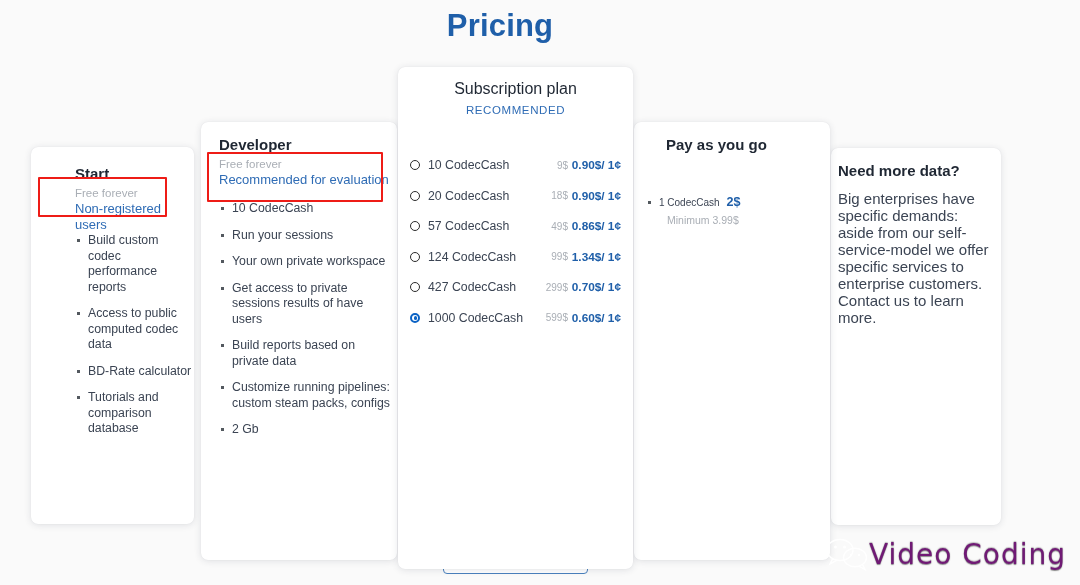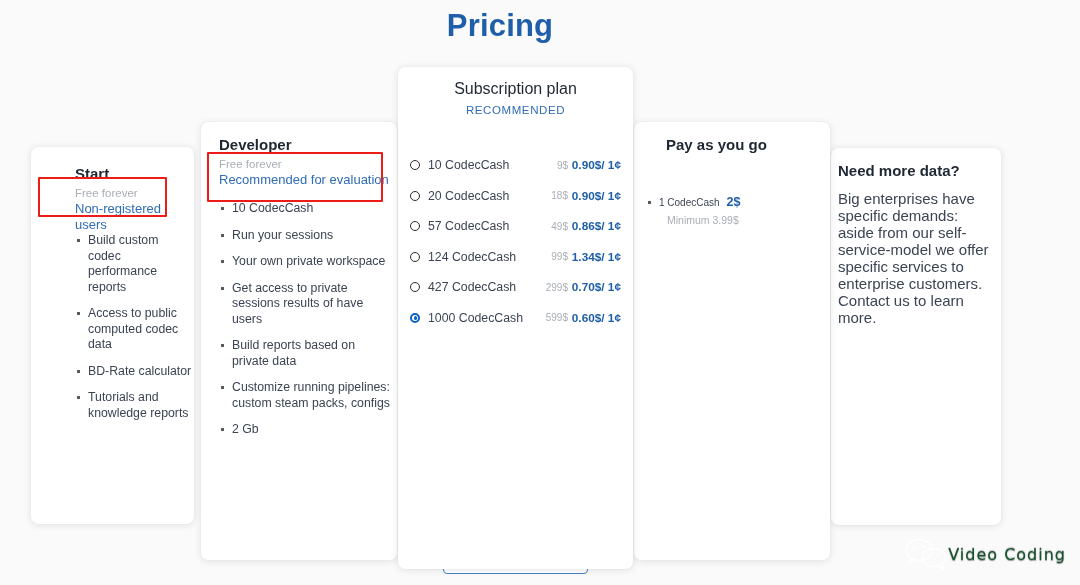--- a/index.html
+++ b/index.html
@@ -235,22 +235,22 @@
   #watermark {
     position: absolute;
     right: 14px;
     bottom: 14px;
     display: flex;
     align-items: center;
     z-index: 30;
     pointer-events: none;
   }
   #watermark .wm-text {
-    font-size: 16px;
-    color: #14532d;
+    font-size: 28px;
+    color: #701a75;
     letter-spacing: 1px;
     text-shadow: 0 1px 1px rgba(120,120,120,0.85), 0 -1px 1px rgba(150,150,150,0.6);
     font-family: "DejaVu Sans", sans-serif;
     text-align: center;
   }
 </style>
 </head>
 <body>
 
 <div class="page-title">Pricing</div>
@@ -258,21 +258,21 @@
 <div class="card" id="card-start">
   <div class="card-title">Start</div>
   <div class="tagline-block">
     <div class="sub-free">Free forever</div>
     <div class="sub-blue">Non-registered users</div>
   </div>
   <ul class="feature-list">
     <li>Build custom codec performance reports</li>
     <li>Access to public computed codec data</li>
     <li>BD-Rate calculator</li>
-    <li>Tutorials and knowledge reports</li>
+    <li>Tutorials and comparison database</li>
   </ul>
 </div>
 <button class="btn" id="btn-build-report">Build report</button>
 
 <div class="card" id="card-developer">
   <div class="card-title">Developer</div>
   <div class="tagline-block">
     <div class="sub-free">Free forever</div>
     <div class="sub-blue">Recommended for evaluation</div>
   </div>

